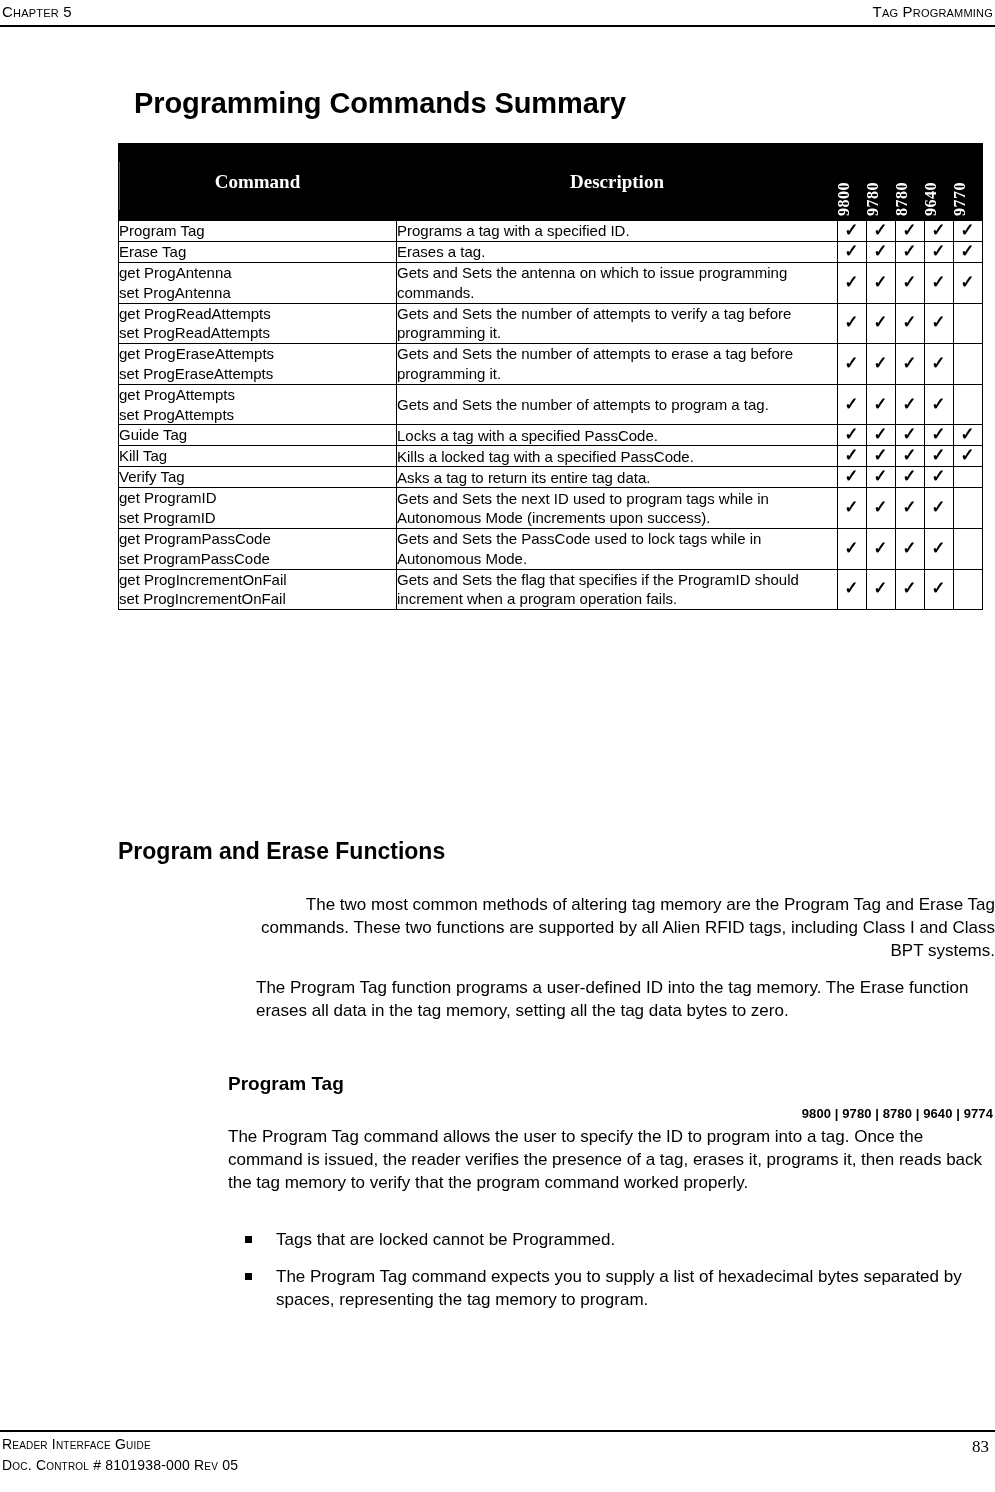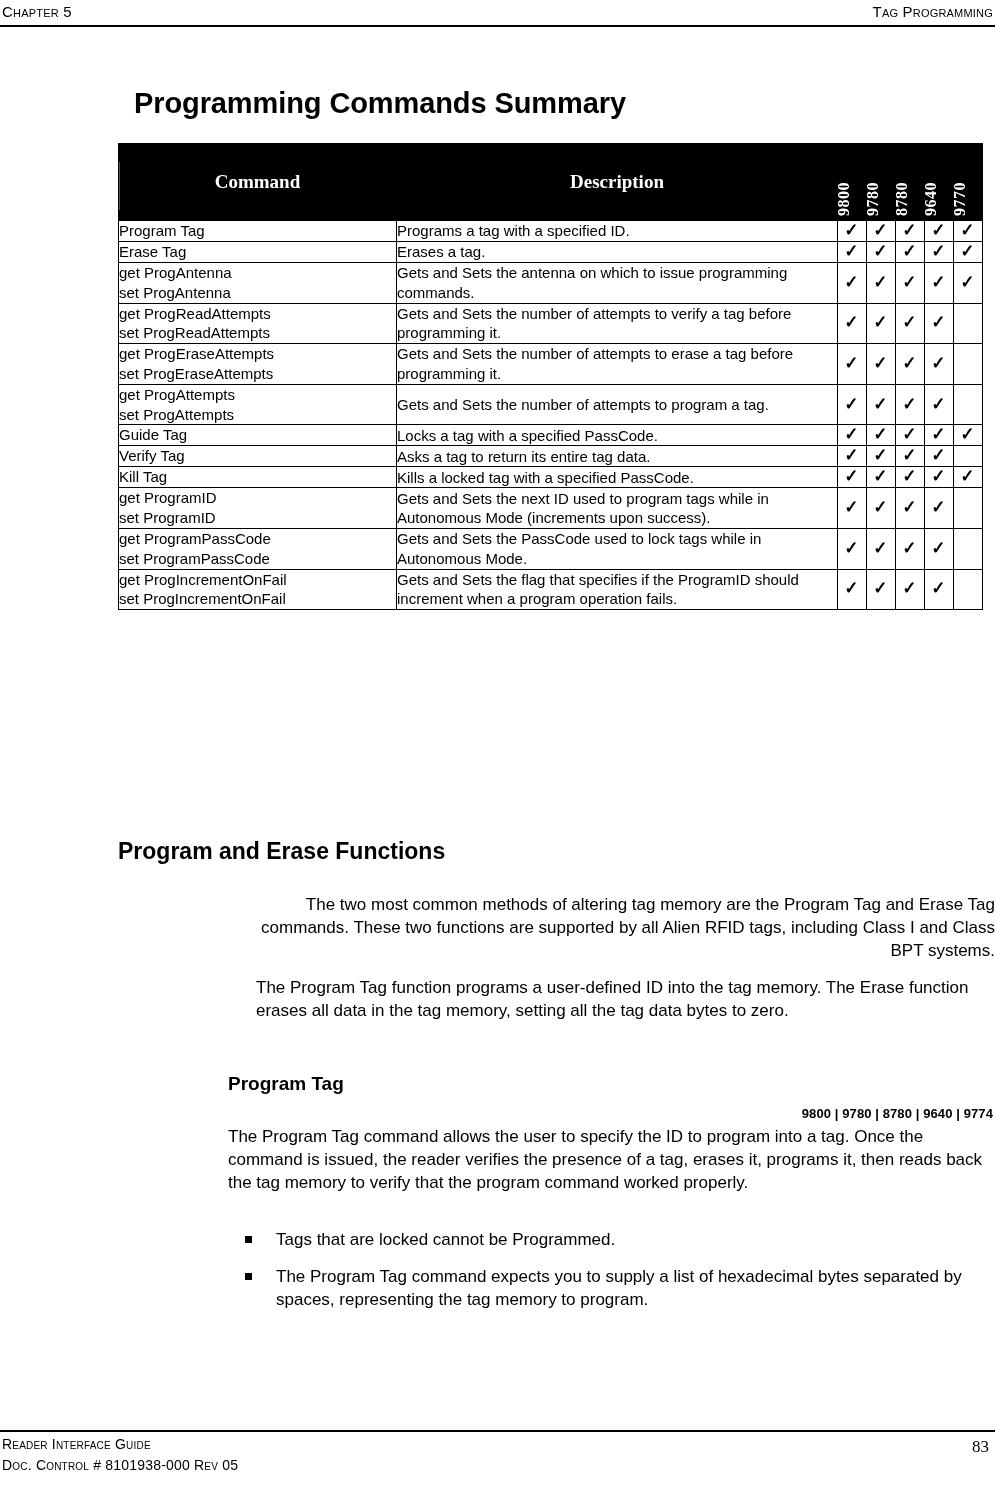--- a/index.html
+++ b/index.html
@@ -358,36 +358,36 @@
         <tr>
           <td class="c-command">Guide Tag</td>
           <td class="c-desc">Locks a tag with a specified PassCode.</td>
           <td class="c-mark"><span class="chk">✓</span></td>
           <td class="c-mark"><span class="chk">✓</span></td>
           <td class="c-mark"><span class="chk">✓</span></td>
           <td class="c-mark"><span class="chk">✓</span></td>
           <td class="c-mark"><span class="chk">✓</span></td>
         </tr>
         <tr>
+          <td class="c-command">Kill Tag</td>
+          <td class="c-desc">Kills a locked tag with a specified PassCode.</td>
+          <td class="c-mark"><span class="chk">✓</span></td>
+          <td class="c-mark"><span class="chk">✓</span></td>
+          <td class="c-mark"><span class="chk">✓</span></td>
+          <td class="c-mark"><span class="chk">✓</span></td>
+          <td class="c-mark"><span class="chk">✓</span></td>
+        </tr>
+        <tr>
           <td class="c-command">Verify Tag</td>
           <td class="c-desc">Asks a tag to return its entire tag data.</td>
           <td class="c-mark"><span class="chk">✓</span></td>
           <td class="c-mark"><span class="chk">✓</span></td>
           <td class="c-mark"><span class="chk">✓</span></td>
           <td class="c-mark"><span class="chk">✓</span></td>
           <td class="c-mark"></td>
-        </tr>
-        <tr>
-          <td class="c-command">Kill Tag</td>
-          <td class="c-desc">Kills a locked tag with a specified PassCode.</td>
-          <td class="c-mark"><span class="chk">✓</span></td>
-          <td class="c-mark"><span class="chk">✓</span></td>
-          <td class="c-mark"><span class="chk">✓</span></td>
-          <td class="c-mark"><span class="chk">✓</span></td>
-          <td class="c-mark"><span class="chk">✓</span></td>
         </tr>
         <tr>
           <td class="c-command">get ProgramID
 set ProgramID</td>
           <td class="c-desc">Gets and Sets the next ID used to program tags while in Autonomous Mode (increments upon success).</td>
           <td class="c-mark"><span class="chk">✓</span></td>
           <td class="c-mark"><span class="chk">✓</span></td>
           <td class="c-mark"><span class="chk">✓</span></td>
           <td class="c-mark"><span class="chk">✓</span></td>
           <td class="c-mark"></td>

